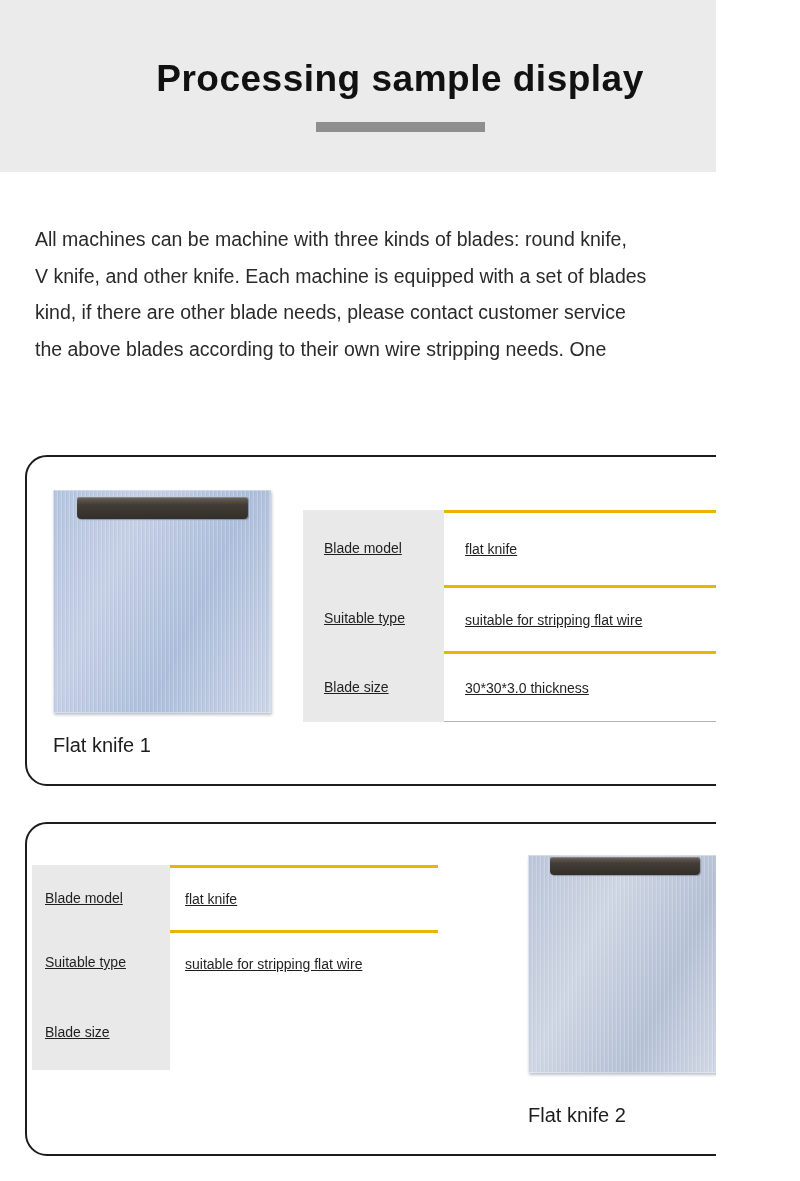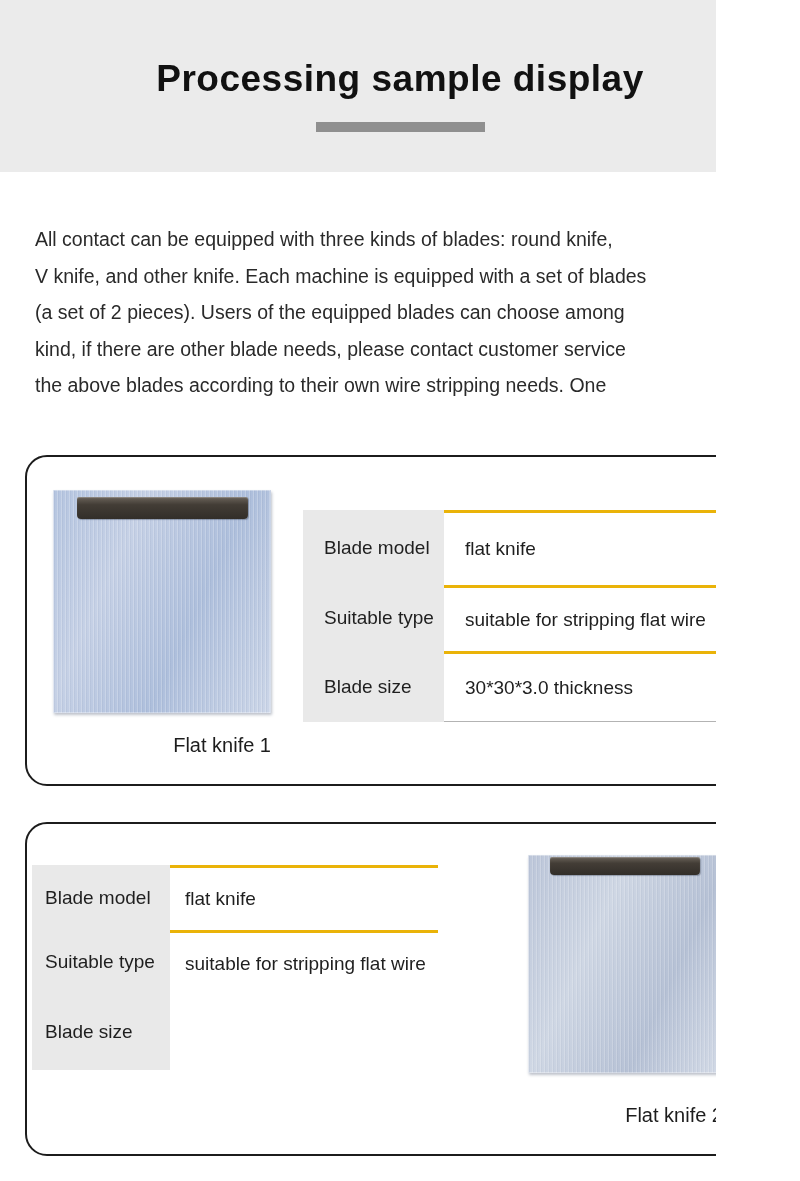--- a/index.html
+++ b/index.html
@@ -61,64 +61,63 @@
   .blade-notch {
     position:absolute;
     background:linear-gradient(180deg, #6a635a 0%, #433d36 35%, #322e29 100%);
     border-radius:2px 2px 4px 4px;
     box-shadow: inset 0 1px 1px rgba(255,255,255,0.25), 1px 1px 1px rgba(60,70,90,0.4);
   }
   .blade-photo-1 .blade-notch { left:24px; right:23px; top:7px; height:22px; }
   .blade-photo-2 .blade-notch { left:22px; right:23px; top:2px; height:18px; }
 
   .photo-caption {
-    position:absolute; text-align:right;
+    position:absolute; text-align:left;
     font-size:20px; color:#1d1d1d;
   }
   .caption-1 { left:26px; top:277px; width:218px; }
   .caption-2 { left:501px; top:280px; width:195px; }
 
   
   .spec-table { position:absolute; display:grid; }
   .spec-table-1 {
     left:276px; top:53px; width:437px; height:212px;
     grid-template-columns:141px 1fr;
     grid-template-rows:75px 66px 71px;
   }
   .spec-table-2 {
     left:5px; top:41px; width:406px; height:205px;
     grid-template-columns:138px 1fr;
     grid-template-rows:65px 64px 76px;
   }
   .cell {
     display:flex; align-items:center;
-    font-size:19px; color:#1f1f1f; white-space:nowrap; overflow:hidden;
+    font-size:14px; color:#1f1f1f; white-space:nowrap; overflow:hidden;text-decoration:underline;
   }
   .cell.label { background:#e9e9e9; }
   .spec-table-1 .cell.label { padding-left:21px; }
   .spec-table-2 .cell.label { padding-left:13px; }
   .cell.value { border-top:3px solid #eab308; background:transparent; }
   .cell.value.last { border-bottom:1px solid #b3b3b3; }
   .spec-table-1 .cell.value { padding-left:21px; }
   .spec-table-2 .cell.value { padding-left:15px; }
 </style>
 </head>
 <body>
 
 <div class="page">
 
   <div class="header-banner">
     <div class="page-title">Processing sample display</div>
     <div class="title-underline"></div>
   </div>
 
   <div class="intro">
-    <div>All contact can be equipped with three kinds of blades: round knife,</div>
+    <div>All machines can be machine with three kinds of blades: round knife,</div>
     <div>V knife, and other knife. Each machine is equipped with a set of blades</div>
-    <div>(a set of 2 pieces). Users of the equipped blades can choose among</div>
     <div>kind, if there are other blade needs, please contact customer service</div>
     <div>the above blades according to their own wire stripping needs. One</div>
   </div>
 
   <section class="card card-1">
     <div class="blade-photo blade-photo-1">
       <div class="blade-notch"></div>
     </div>
     <div class="photo-caption caption-1">Flat knife 1</div>
 

